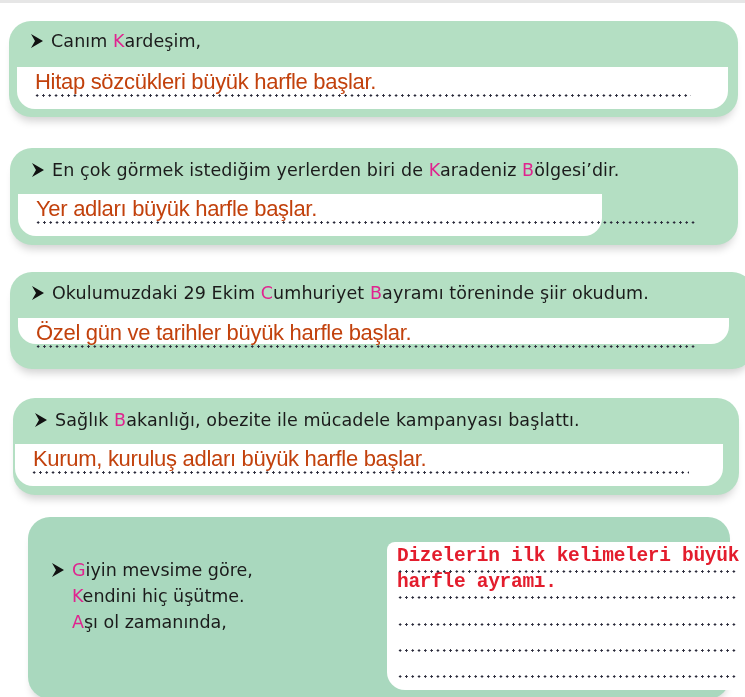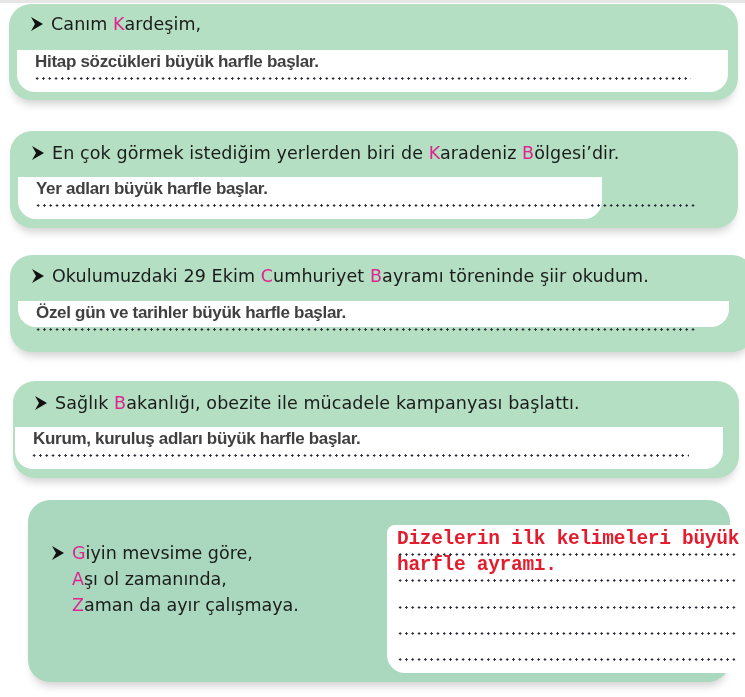--- a/index.html
+++ b/index.html
@@ -4,34 +4,35 @@
 <style>
   html, body { margin: 0; padding: 0; }
   body {
     width: 745px; height: 697px; background: #ffffff; position: relative; overflow: hidden;
     font-family: "DejaVu Sans", sans-serif;
   }
   .top-strip { position: absolute; left: 0; top: 0; width: 745px; height: 3px; background: #e6e6e6; }
   .card {
     position: absolute; background: #b4dfc3; border-radius: 22px;
     box-shadow: 0 8px 8px -4px rgba(0,0,0,0.18);
+    margin-top: 17px;
   }
   .card.last { background: #a9d8be; }
   .prompt {
     position: absolute; left: 22px; top: 10px; font-size: 17.5px; color: #1b1b1b;
     white-space: nowrap; letter-spacing: 0.1px;
   }
   .arrow { display: inline-block; width: 12px; height: 14px; margin-right: 8px; vertical-align: -1px; }
   .hl { color: #e0238f; }
   .answer-box {
     position: absolute; background: #ffffff; border-radius: 0 0 18px 18px;
   }
   .answer-text {
-    position: absolute; left: 18px; top: 2px; color: #404040; font-weight: bold;
-    font-family: "Liberation Sans", sans-serif; font-size: 17px; letter-spacing: -0.3px;
+    position: absolute; left: 18px; top: 2px; color: #c2410c; font-weight: normal;
+    font-family: "Liberation Sans", sans-serif; font-size: 22px; letter-spacing: -0.3px;
     white-space: nowrap;
   }
   .dots {
     position: absolute; height: 3px;
     background-image: radial-gradient(circle, #2a2a3a 1px, transparent 1.3px);
     background-size: 6.3px 3px; background-repeat: repeat-x;
   }
   .poem { position: absolute; left: 24px; top: 40px; font-size: 17.5px; color: #1b1b1b; line-height: 26px; }
   .poem-line { white-space: nowrap; padding-left: 20px; }
   .poem-line.first { padding-left: 0; }
@@ -95,22 +96,22 @@
     <span class="answer-text">Kurum, kuruluş adları büyük harfle başlar.</span>
     <div class="dots" style="left:16px; top:27px; width:658px;"></div>
   </div>
 </div>
 
 <div class="card last" style="left:28px; top:500px; width:702px; height:182px;">
   <div class="poem">
     <div class="poem-line first"><svg class="arrow" viewBox="0 0 12 14">
           <path d="M0 0 L12 7 L0 14 L4 7 Z" fill="#111"></path>
         </svg><span class="hl">G</span><span>iyin mevsime göre,</span></div>
+    <div class="poem-line"><span class="hl">K</span><span>endini hiç üşütme.</span></div>
     <div class="poem-line"><span class="hl">A</span><span>şı ol zamanında,</span></div>
-    <div class="poem-line"><span class="hl">Z</span><span>aman da ayır çalışmaya.</span></div>
   </div>
   <div class="box5-inner">
     <div class="box5-text">
       <div>Dizelerin ilk kelimeleri büyük</div>
       <div>harfle ayramı.</div>
     </div>
     <div class="dots" style="left:10px; top:28px; width:340px;"></div>
     <div class="dots" style="left:10px; top:54px; width:340px;"></div>
     <div class="dots" style="left:10px; top:81px; width:340px;"></div>
     <div class="dots" style="left:10px; top:107px; width:340px;"></div>

